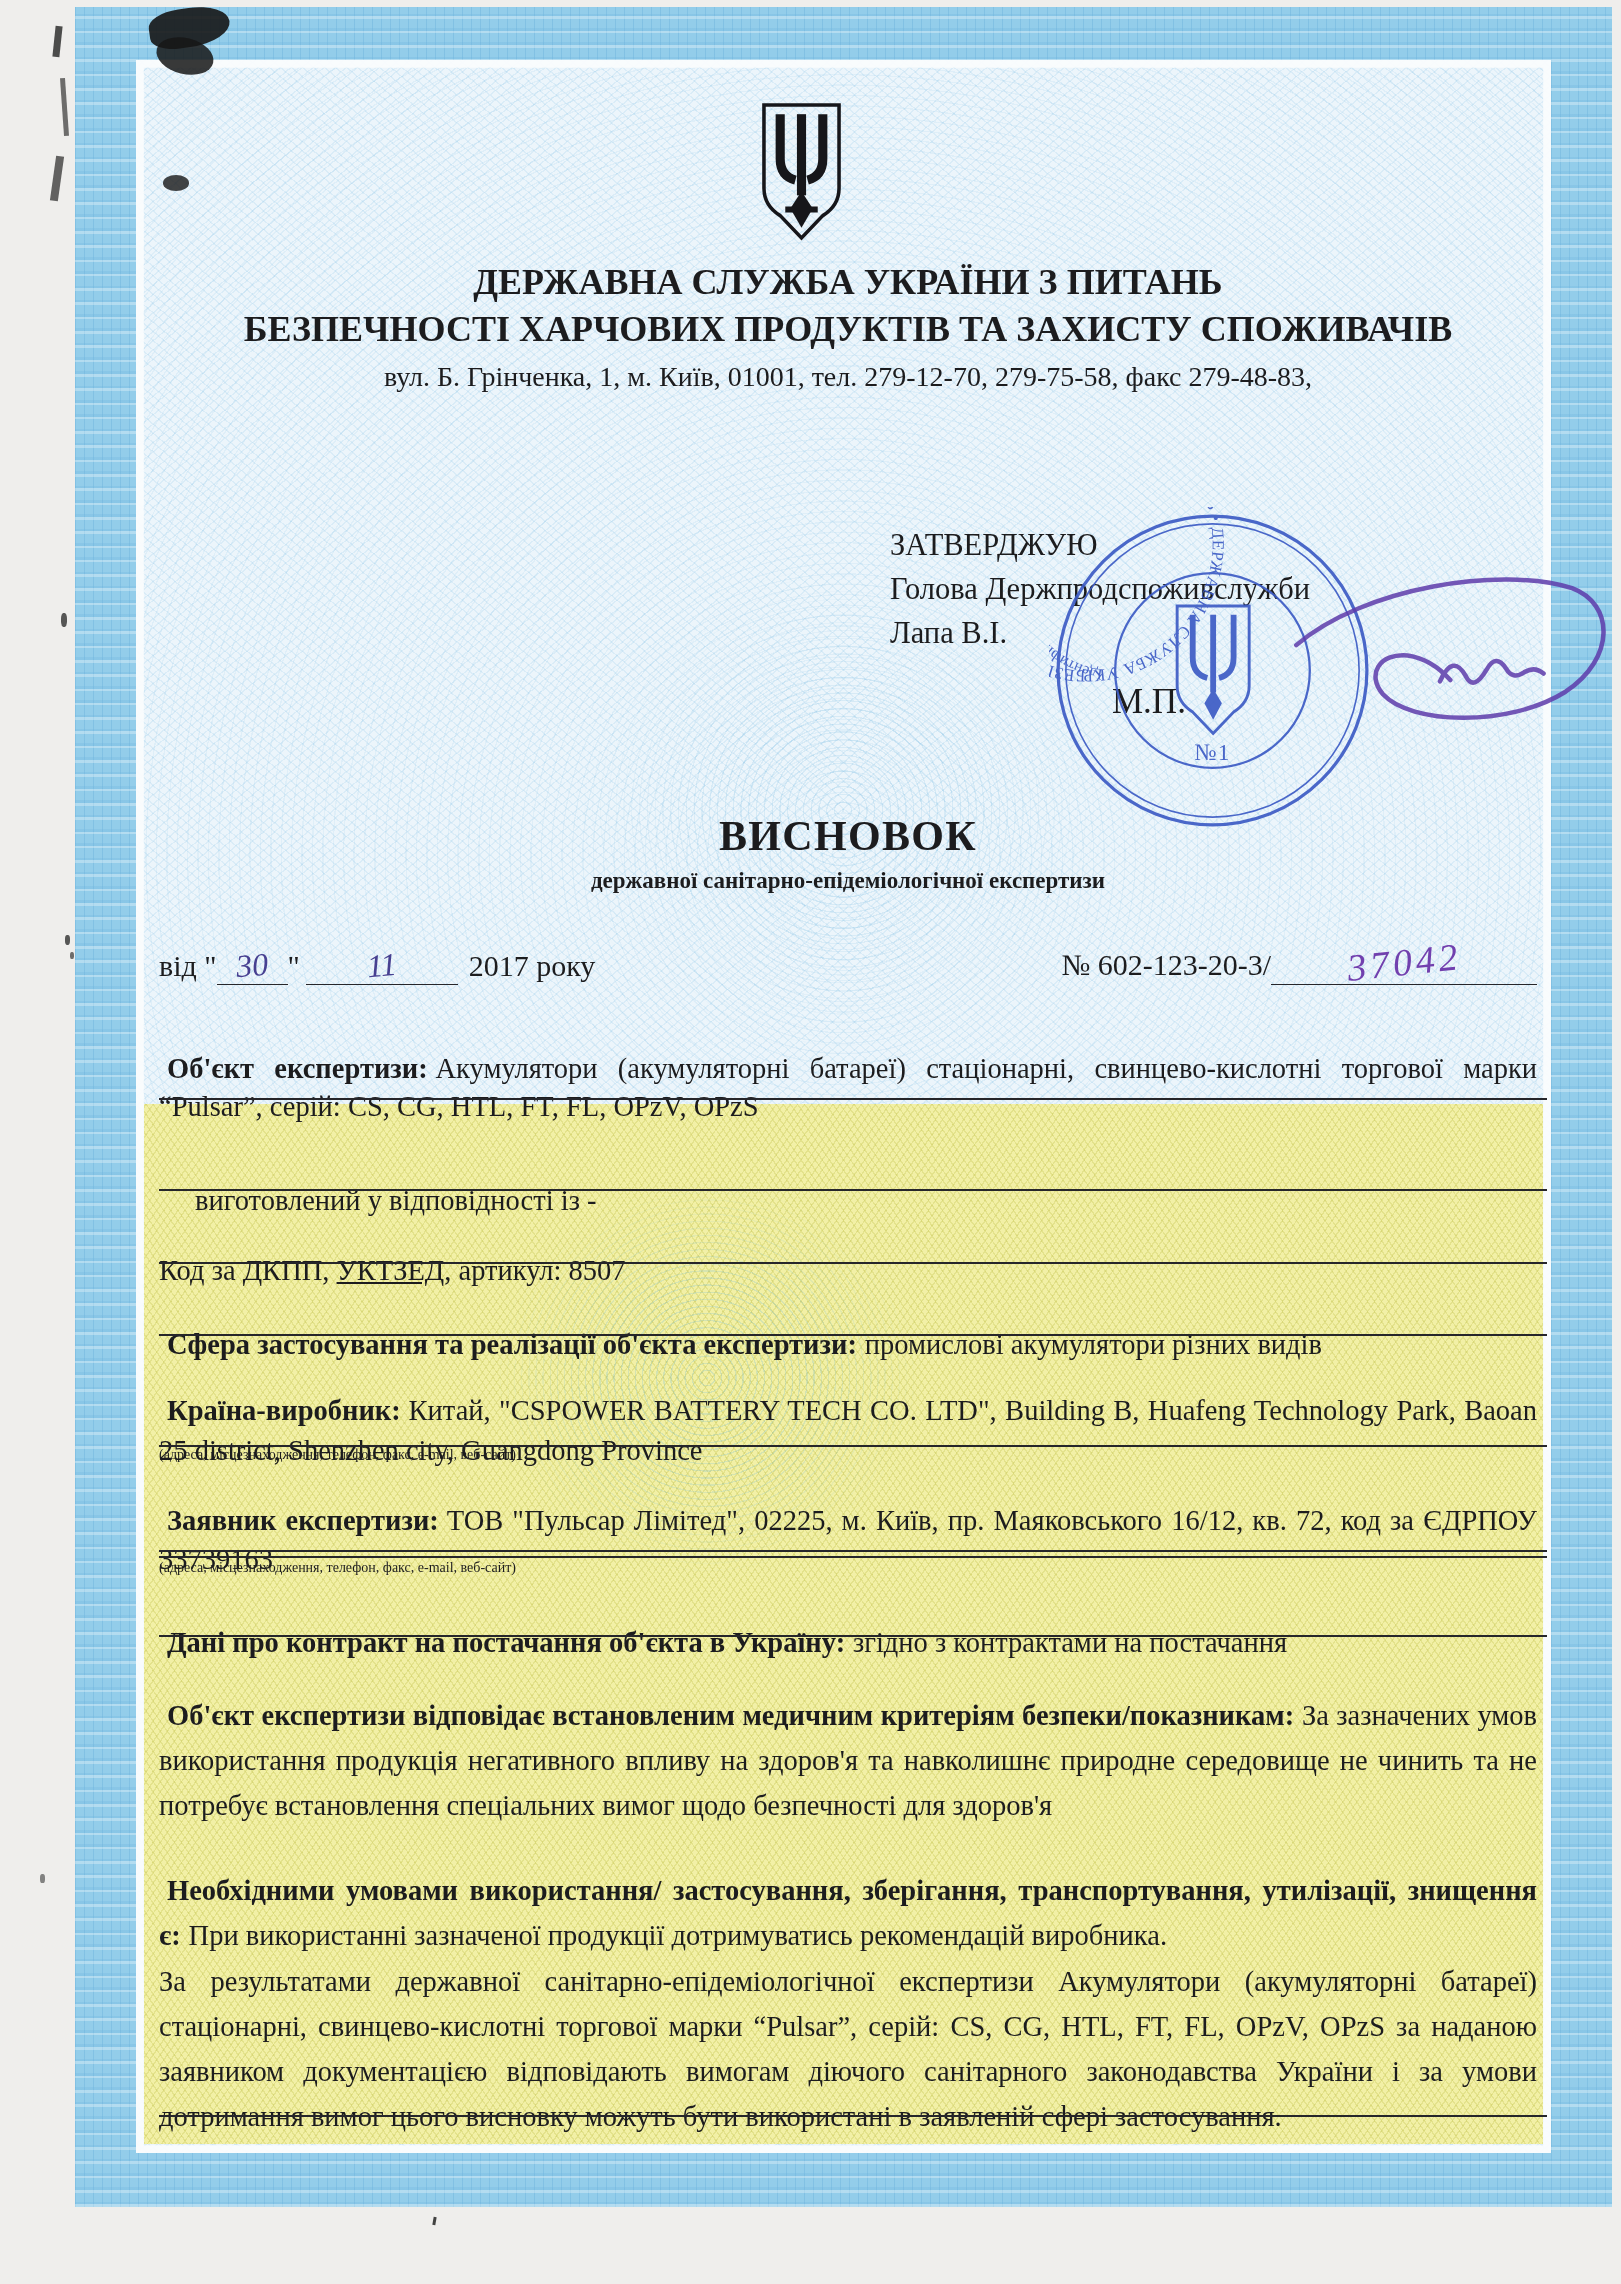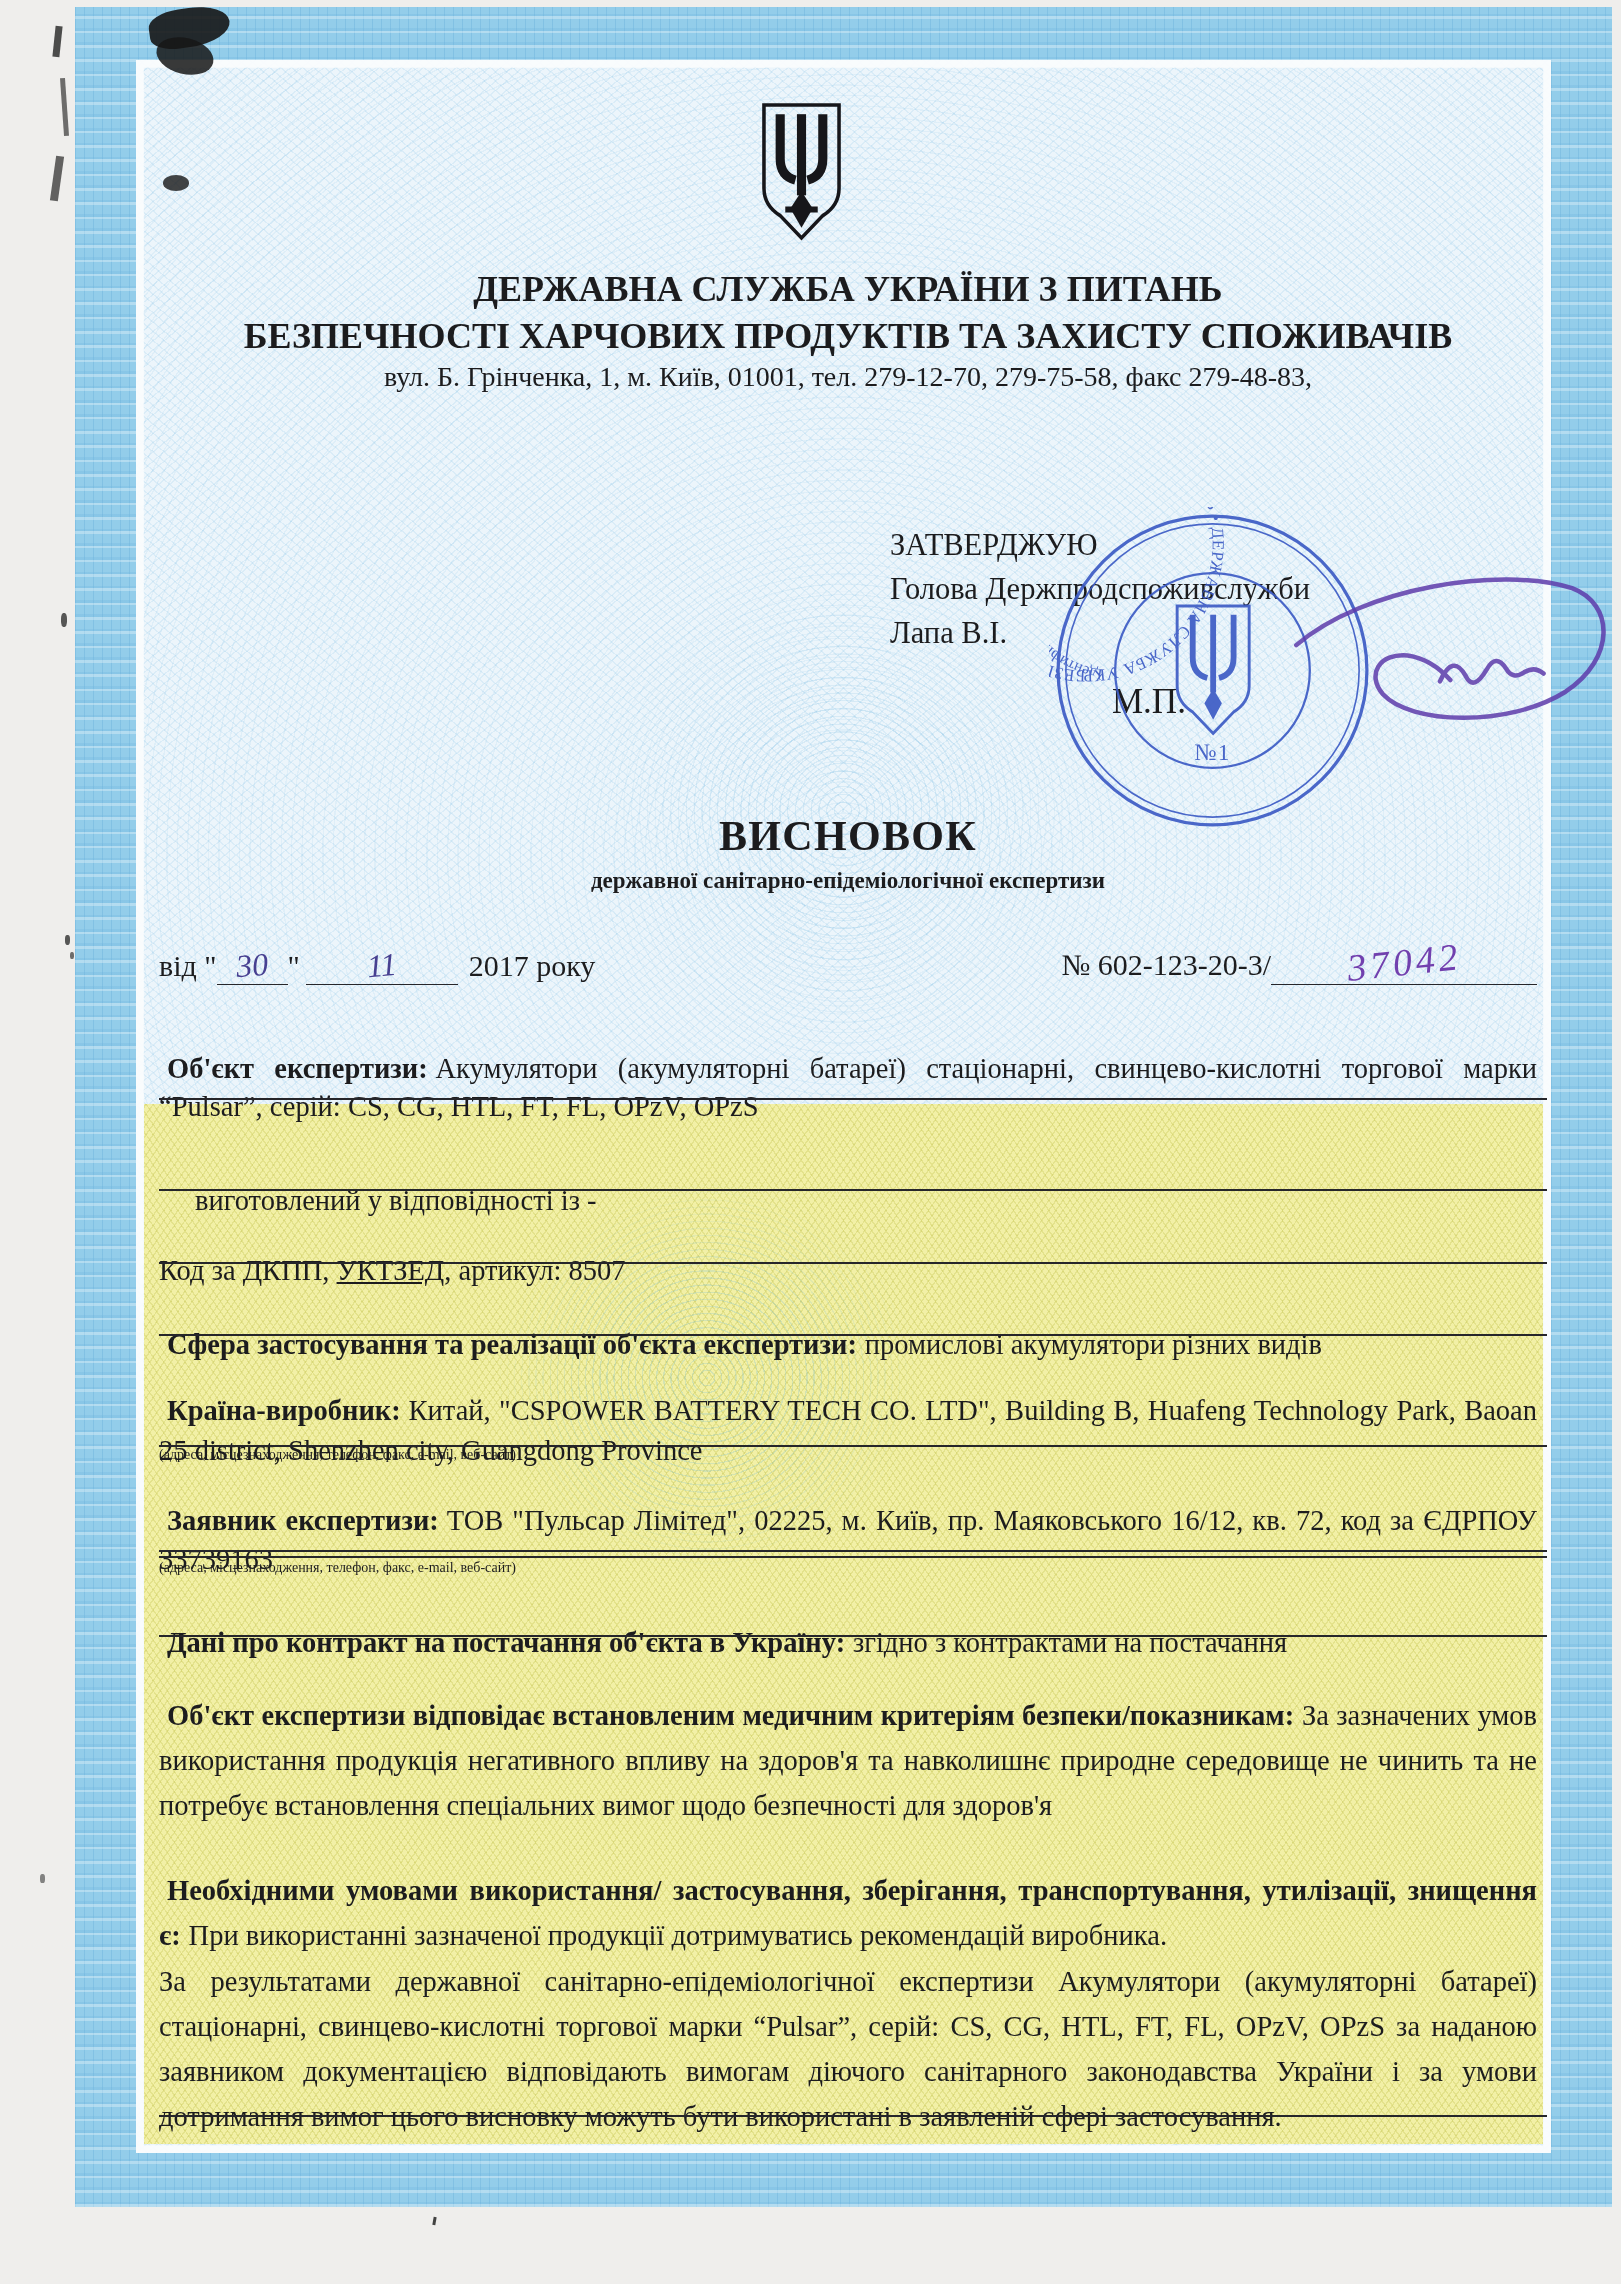--- a/index.html
+++ b/index.html
@@ -25,21 +25,21 @@
            repeating-linear-gradient(-55deg, rgba(190,190,70,.28) 0 1.3px, transparent 1.3px 5.8px);}
   .rosette1{position:absolute;left:454px;top:454px;width:778px;height:713px;opacity:.5;
          background:repeating-radial-gradient(circle at 50% 50%, rgba(90,170,215,.30) 0 1.3px, transparent 1.3px 7.8px);
          -webkit-mask-image:radial-gradient(closest-side,#000 30%,transparent 72%);
          mask-image:radial-gradient(closest-side,#000 30%,transparent 72%);}
   .rosette2{position:absolute;left:415px;top:1109px;width:584px;height:538px;opacity:.55;
          background:repeating-radial-gradient(circle at 50% 50%, rgba(100,180,220,.40) 0 1.3px, transparent 1.3px 7.1px);
          -webkit-mask-image:radial-gradient(closest-side,#000 35%,transparent 75%);
          mask-image:radial-gradient(closest-side,#000 35%,transparent 75%);}
   
-  .orghead{position:absolute;left:159px;top:266px;width:1378px;text-align:center;
+  .orghead{position:absolute;left:159px;top:259px;width:1378px;text-align:center;
            font-weight:bold;font-size:36px;line-height:47px;}
   .addr{position:absolute;left:159px;top:358px;width:1378px;text-align:center;
         font-size:28px;line-height:37px;}
   .emblem{position:absolute;left:747px;top:102px;width:109px;height:140px;}
   .approve{position:absolute;left:890px;top:523px;font-size:30.5px;line-height:44px;z-index:3;}
   .seal-mark{position:absolute;left:1112px;top:682px;font-size:35px;z-index:3;}
   .stamp{position:absolute;left:1049px;top:507px;width:327px;height:327px;z-index:5;opacity:.92;}
   .sig{position:absolute;left:1287px;top:548px;width:337px;height:246px;z-index:6;}
   .doctitle{position:absolute;left:159px;top:812px;width:1378px;text-align:center;
             font-weight:bold;font-size:42px;letter-spacing:1.3px;z-index:2;}

